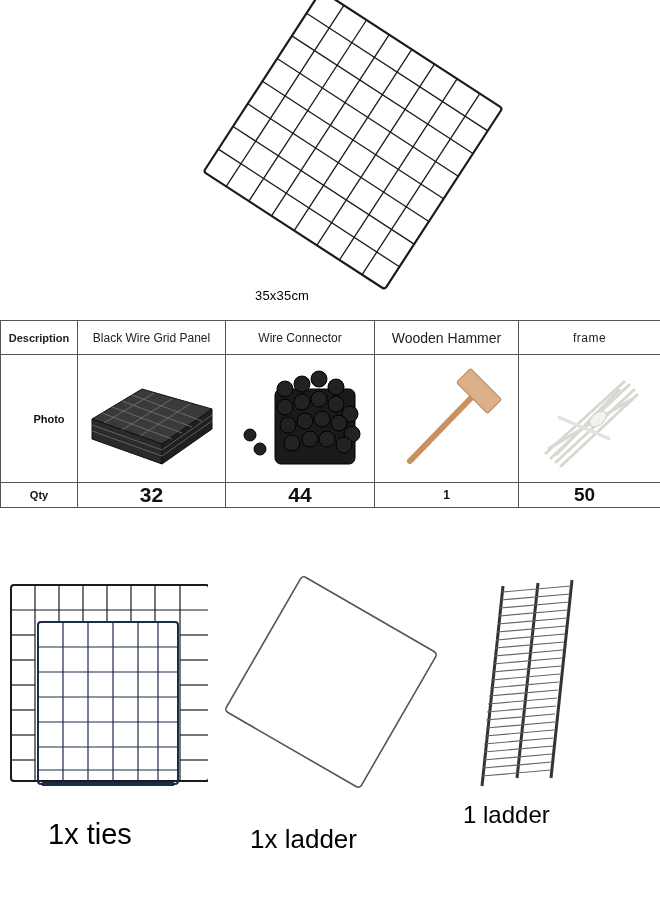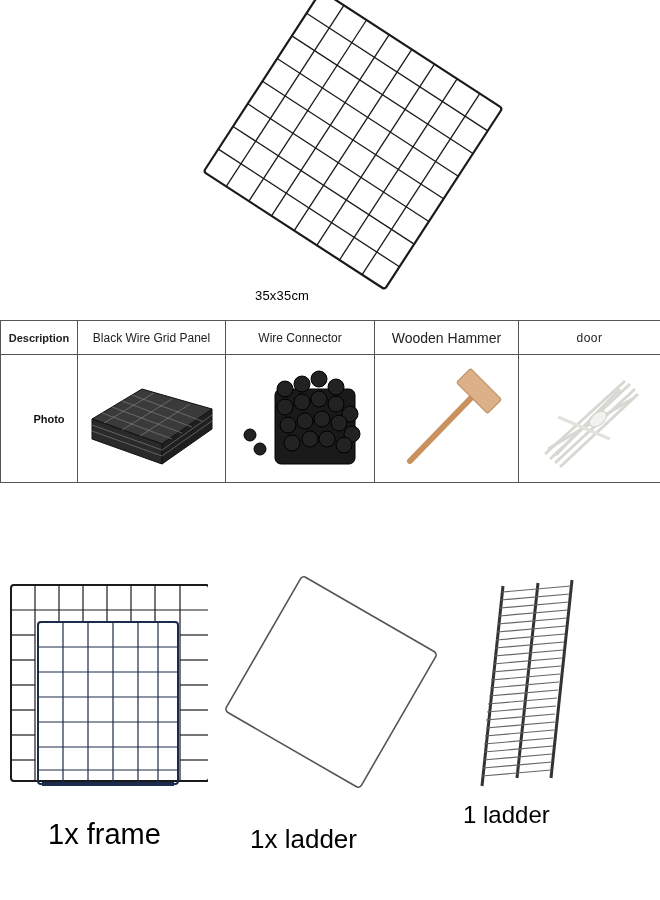--- a/index.html
+++ b/index.html
@@ -56,21 +56,21 @@
       <col style="width:149px">
       <col style="width:144px">
       <col style="width:142px">
   </colgroup>
   <tbody>
       <tr class="hdr">
     <td class="rowlabel">Description</td>
     <td>Black Wire Grid Panel</td>
     <td>Wire Connector</td>
     <td style="font-size:14px">Wooden Hammer</td>
-    <td class="ties-hdr">door</td>
+    <td class="ties-hdr">frame</td>
   </tr>
   <tr class="photo">
     <td class="rowlabel">Photo</td>
     <td>
       <svg width="140" height="120" viewBox="0 0 140 120" style="margin:auto">
         <g fill="#2a2a2a" stroke="#111">
           <polygon points="10,60 60,30 130,50 80,85" fill="#3a3a3a"></polygon>
           <polygon points="10,60 80,85 80,105 10,80"></polygon>
           <polygon points="80,85 130,50 130,70 80,105" fill="#1f1f1f"></polygon>
         </g>
@@ -131,20 +131,27 @@
               <line x1="35" y1="104" x2="115" y2="30"></line>
           <line x1="25" y1="95" x2="105" y2="22"></line>
               <line x1="40" y1="108" x2="118" y2="35"></line>
           <line x1="28" y1="90" x2="112" y2="40"></line>
               <line x1="36" y1="96" x2="100" y2="30"></line>
           <line x1="38" y1="58" x2="90" y2="80" stroke="#e2e2dc"></line>
         </g>
         <ellipse cx="78" cy="60" rx="10" ry="6" fill="#f2f2ee" stroke="#d0d0c8" transform="rotate(-40 78 60)"></ellipse>
       </svg>
     </td>
+  </tr>
+  <tr class="qty">
+    <td class="rowlabel">Qty</td>
+    <td class="qty-big">32</td>
+    <td class="qty-big">44</td>
+    <td class="qty-small">1</td>
+    <td class="qty-big" style="font-size:19px;text-align:left;padding-left:55px">50</td>
   </tr>
 </tbody>
   </table>
 
 <div class="abs" style="left:8px;top:580px">
   <svg width="200" height="215" viewBox="0 0 200 215">
     <g stroke="#1a1a1a" fill="none">
       <rect x="3" y="5" width="198" height="196" rx="3" stroke-width="2"></rect>
       <g stroke-width="1.2">
         <line x1="27" y1="5" x2="27" y2="201"></line>
@@ -224,15 +231,15 @@
           <line x1="6" y1="166" x2="75" y2="160"></line>
           <line x1="6" y1="174" x2="75" y2="168"></line>
         <line x1="5" y1="182" x2="74" y2="176"></line>
           <line x1="5" y1="190" x2="74" y2="184"></line>
           <line x1="4" y1="198" x2="73" y2="192"></line>
       </g>
     </g>
   </svg>
 </div>
 
-<div class="abs cap" style="left:48px;top:818px">1x frame</div>
+<div class="abs cap" style="left:48px;top:818px">1x ties</div>
 <div class="abs cap" style="left:250px;top:824px;font-size:26px">1x ladder</div>
 <div class="abs cap" style="left:463px;top:801px;font-size:24px">1 ladder</div>
 
 </body></html>

